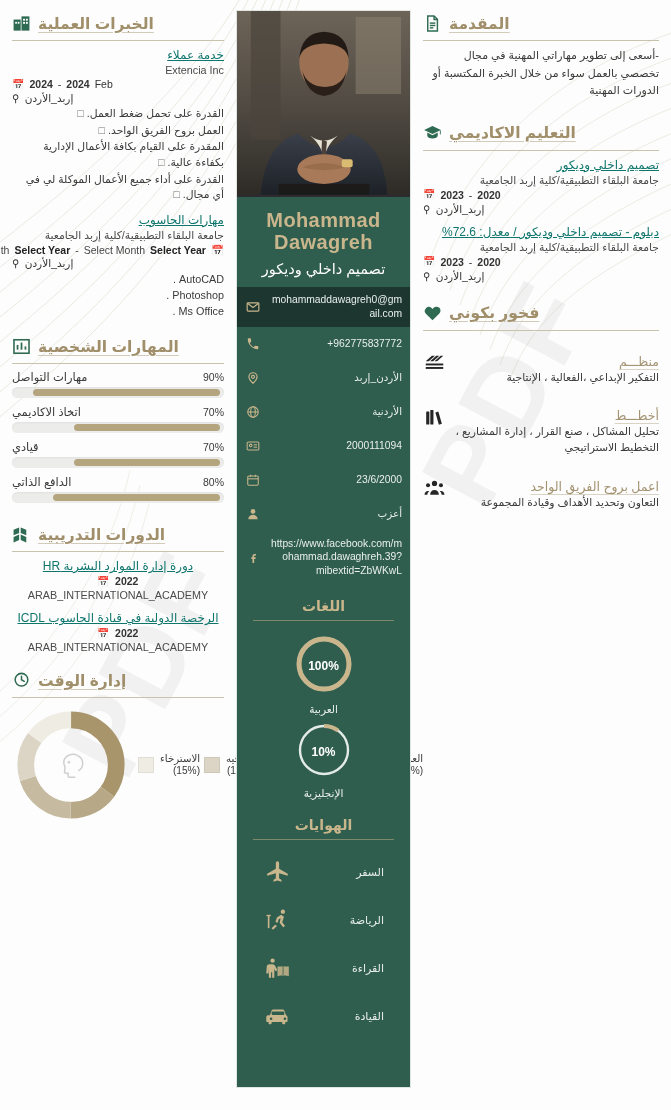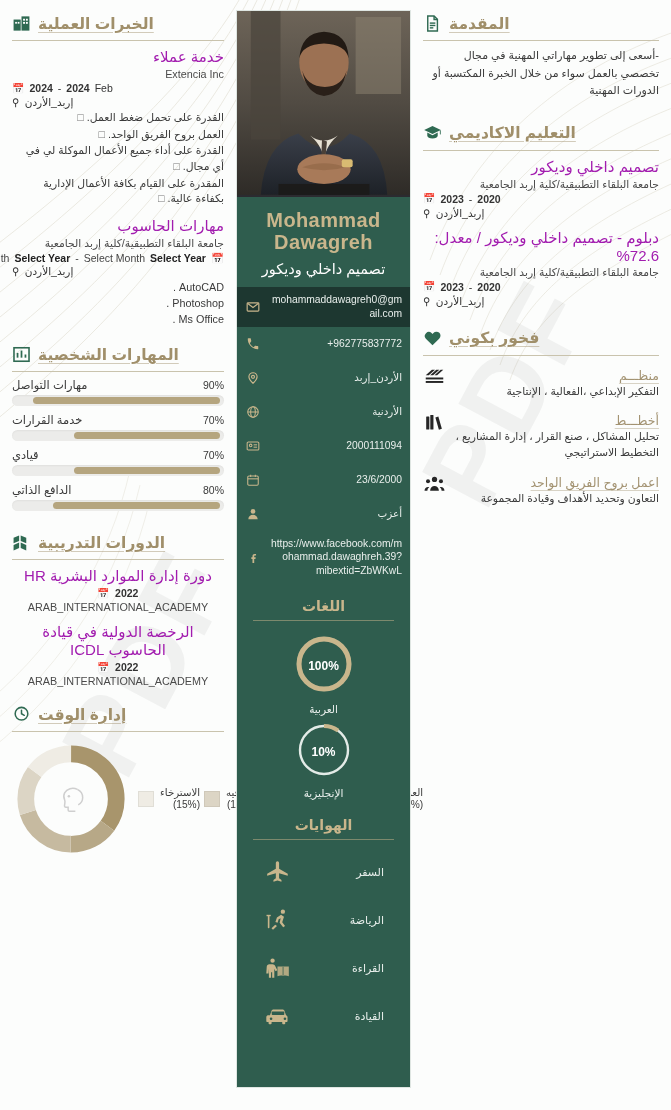--- a/index.html
+++ b/index.html
@@ -53,21 +53,21 @@
   }
   .sec-head .ico{
     width:19px;height:19px;display:inline-flex;align-items:center;justify-content:center;
     color:#2f6a52;
   }
   .sec-head .ico svg{display:block;}
   .sec-rule{height:1px;background:#c9c3ad;margin:4px 0 6px 0;}
 
   
   .item{margin:7px 0 10px 0;text-align:right;}
-  .item .role{font-size:15px;color:#a21caf;font-weight:400;margin-bottom:2px;}
+  .item .role{font-size:12px;color:#0f766e;font-weight:400;margin-bottom:2px;text-decoration:underline;}
   .item .org{font-size:10.8px;color:#4a4a4a;margin-bottom:2px;}
   .item .meta{
     font-size:10.5px;color:#333;display:flex;flex-direction:row-reverse;
     align-items:center;justify-content:flex-start;gap:5px;margin-bottom:2px;
   }
   .item .meta .b{font-weight:700;}
   .item .meta .gi{font-size:10px;color:#555;}
   .item .loc{
     font-size:10.5px;color:#333;display:flex;flex-direction:row-reverse;
     align-items:center;justify-content:flex-start;gap:5px;margin-bottom:2px;
@@ -164,21 +164,21 @@
   }
   .hobby .hi{
     flex:0 0 30px;width:30px;height:30px;display:flex;align-items:center;justify-content:center;
     color:#c9b68c;
   }
   .hobby .hname{color:#e9efec;font-size:11px;flex:1;text-align:right;}
 
   
   .para{font-size:11px;color:#3a3a3a;line-height:1.6;text-align:right;margin-top:5px;}
   .pride{
-    display:flex;flex-direction:row-reverse;align-items:flex-start;gap:9px;margin:10px 0 12px 0;
+    display:flex;flex-direction:row-reverse;align-items:flex-start;gap:9px;margin:21px 0 12px 0;
   }
   .pride .pico{
     flex:0 0 22px;width:22px;height:22px;display:flex;align-items:flex-start;justify-content:center;
     color:#262626;padding-top:1px;
   }
   .pride .pbody{flex:1;text-align:right;}
   .pride .ptitle{
     font-size:12.5px;color:#a39372;letter-spacing:2px;margin-bottom:2px;
     text-decoration:underline;text-underline-offset:3px;text-decoration-color:rgba(163,147,114,.4);
   }
@@ -251,22 +251,22 @@
           <span class="b">2024</span>
           <span>Feb</span>
         </div>
         <div class="loc">
           <span class="gi">⚲</span>
           <span>إربد_الأردن</span>
         </div>
         <ul class="bullets">
           <li>القدرة على تحمل ضغط العمل.</li>
           <li>العمل بروح الفريق الواحد.</li>
+          <li>المقدرة على القيام بكافة الأعمال الإدارية بكفاءة عالية.</li>
           <li>القدرة على أداء جميع الأعمال الموكلة لي في أي مجال.</li>
-          <li>المقدرة على القيام بكافة الأعمال الإدارية بكفاءة عالية.</li>
         </ul>
       </div>
 
       <div class="item">
         <div class="role">مهارات الحاسوب</div>
         <div class="org">جامعة البلقاء التطبيقية/كلية إربد الجامعية</div>
         <div class="selrow">
           <span class="gi">📅</span>
           <b>Select Year</b>
           <span>Select Month</span>
@@ -304,21 +304,21 @@
         <div class="skill-top">
           <span class="skill-name">مهارات التواصل</span>
           <span class="skill-pct">90%</span>
         </div>
         <div class="bar-track">
           <div class="bar-fill" style="width:88%"></div>
         </div>
       </div>
       <div class="skill">
         <div class="skill-top">
-          <span class="skill-name">خدمة القرارات</span>
+          <span class="skill-name">اتخاذ الاكاديمي</span>
           <span class="skill-pct">70%</span>
         </div>
         <div class="bar-track">
           <div class="bar-fill" style="width:69%"></div>
         </div>
       </div>
       <div class="skill">
         <div class="skill-top">
           <span class="skill-name">قيادي</span>
           <span class="skill-pct">70%</span>

